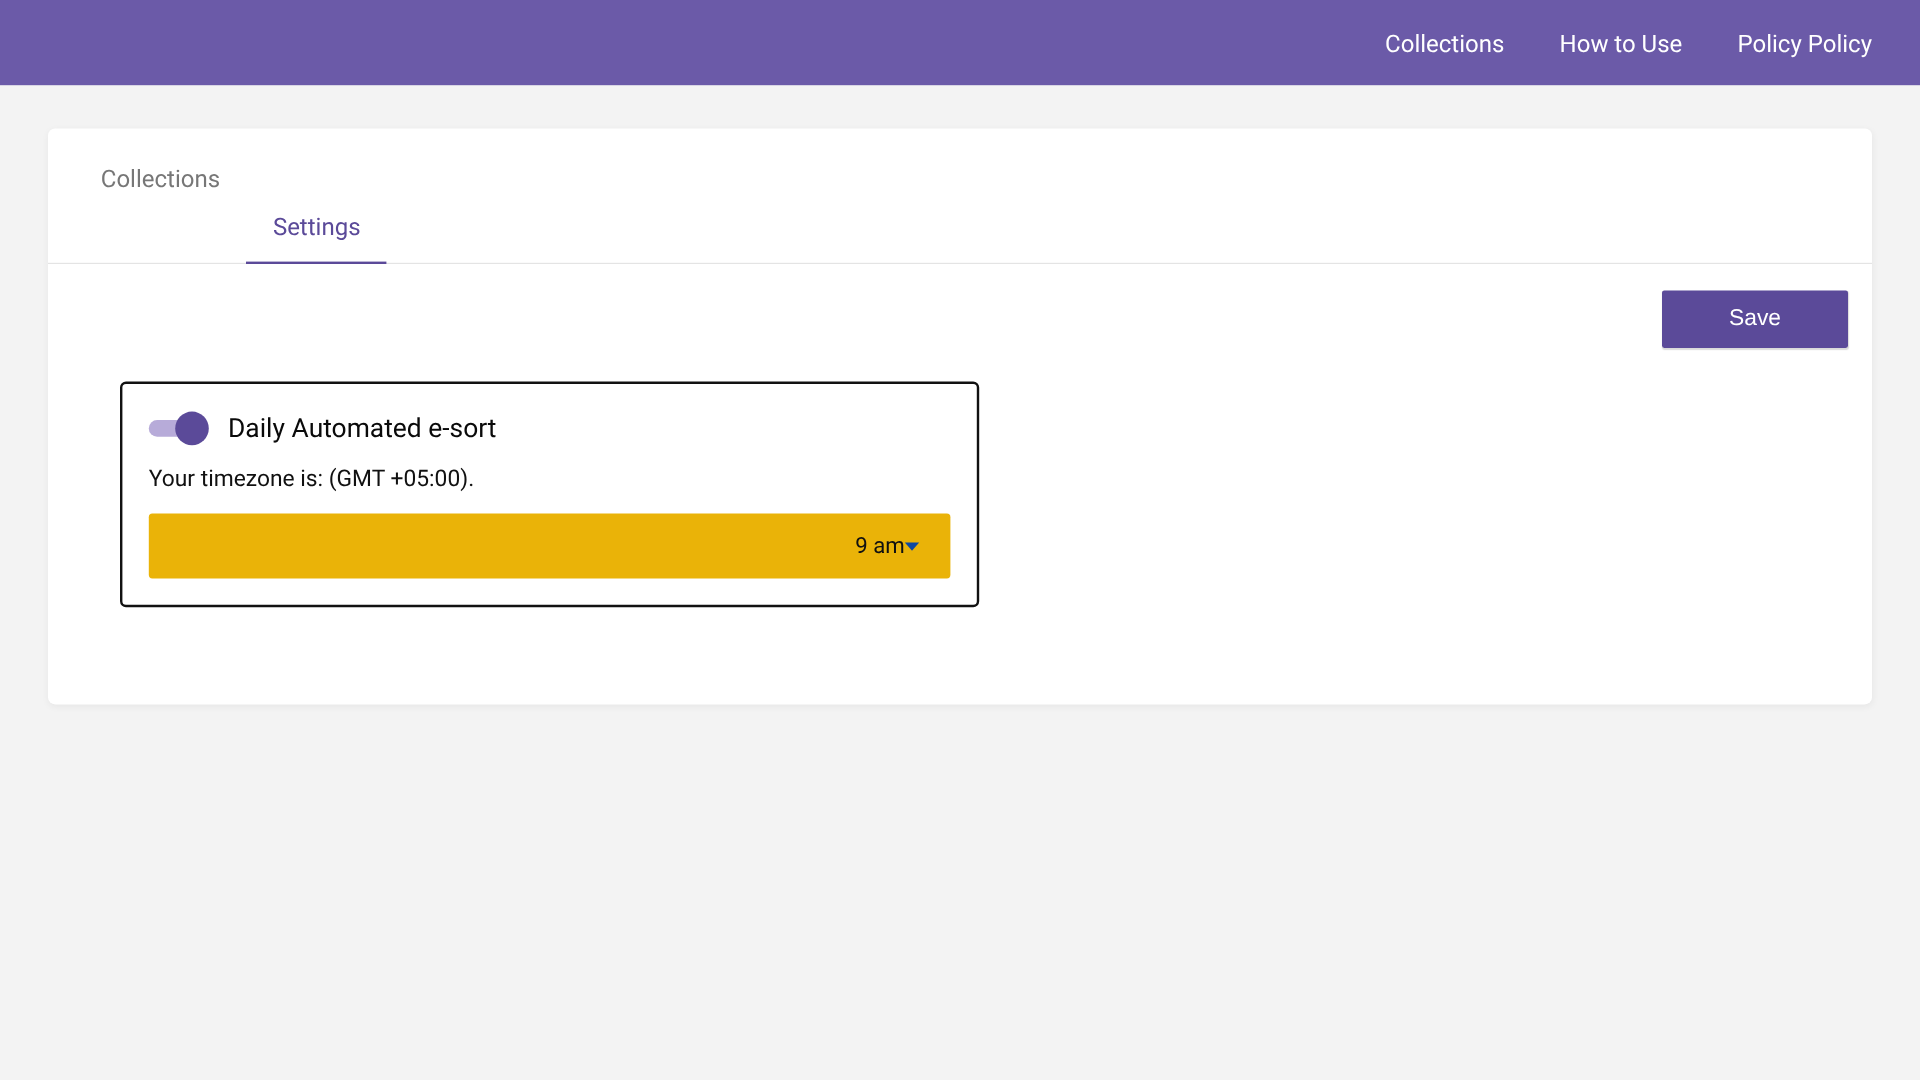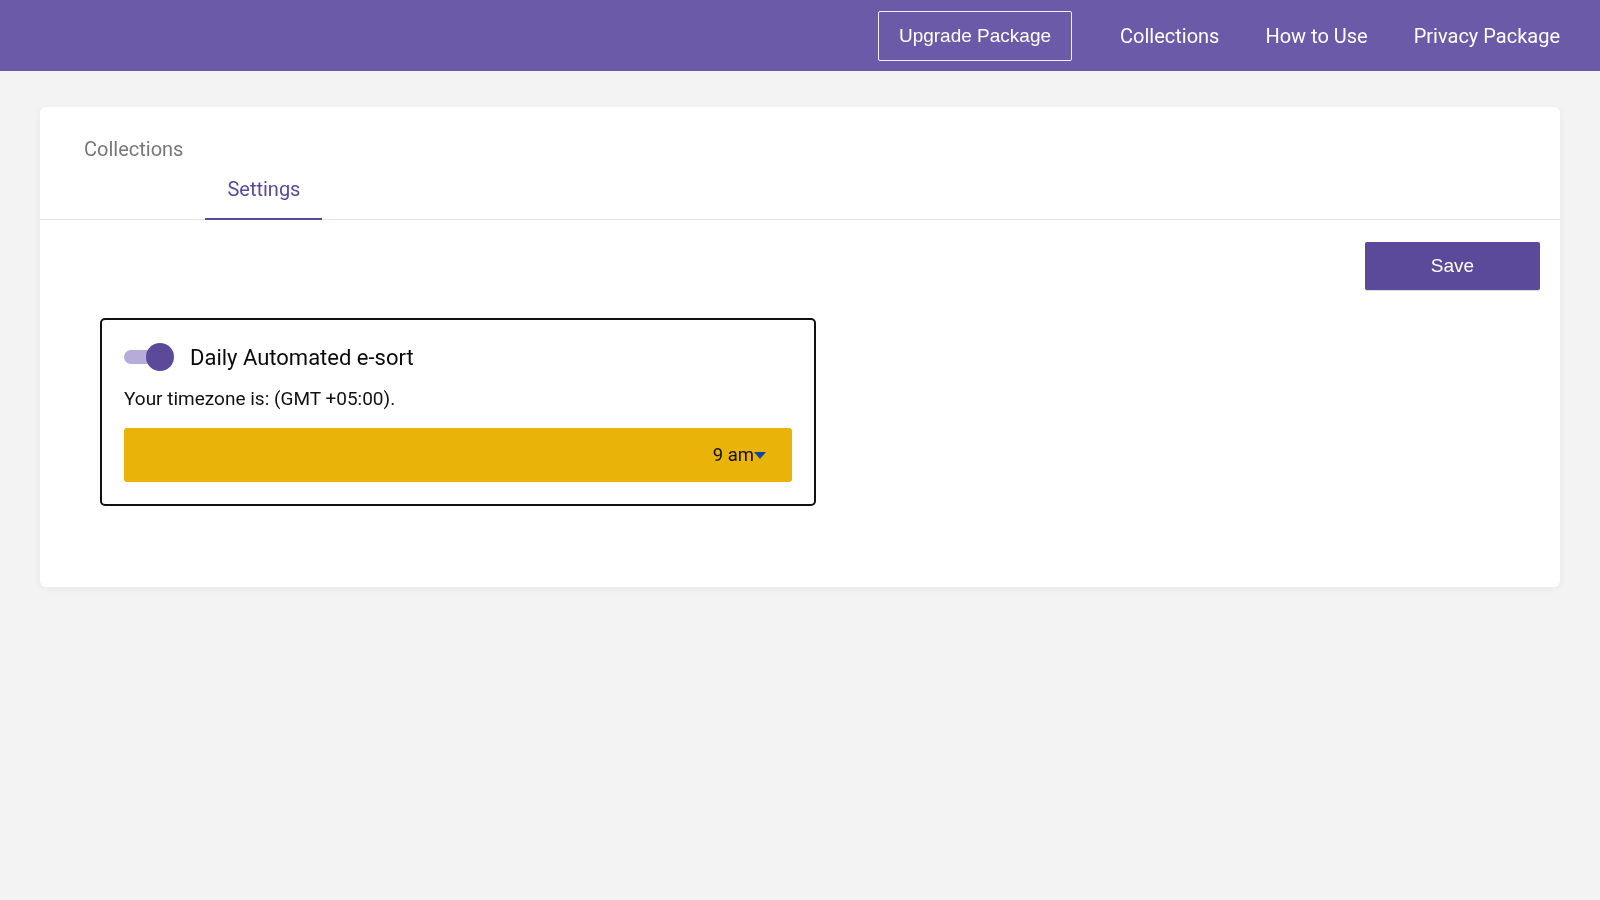--- a/index.html
+++ b/index.html
@@ -78,21 +78,21 @@
       display: flex;
       justify-content: flex-end;
       padding: 22px 20px 22px 20px;
     }
     .save-btn {
       background: #5b4a99;
       color: white;
       font-size: 19px;
       border: none;
       padding: 13px 15px;
-      width: 175px;
+      width: 155px;
       border-radius: 2px;
       cursor: pointer;
       box-shadow: 0 1px 1px rgba(0,0,0,0.15);
     }
     .setting-box {
       margin: 6px 0 0 60px;
       width: 716px;
       border: 2px solid #111;
       border-radius: 5px;
       padding: 22px;
@@ -163,24 +163,23 @@
       border-left: 6px solid transparent;
       border-right: 6px solid transparent;
       border-top: 7px solid #0d47a1;
       margin-right: 6px;
     }
   </style>
 </head>
 <body>
 
 <div class="header">
-  <button class="upgrade-btn">Upgrade Package</button>
   <a class="nav-link">Collections</a>
   <a class="nav-link">How to Use</a>
-  <a class="nav-link">Privacy Package</a>
+  <a class="nav-link">Policy Policy</a>
 </div>
 
 <div class="card">
   <div class="tabs">
     <div class="tab">Collections</div>
     <div class="tab active">Settings</div>
   </div>
 
   <div class="save-row">
     <button class="save-btn">Save</button>

